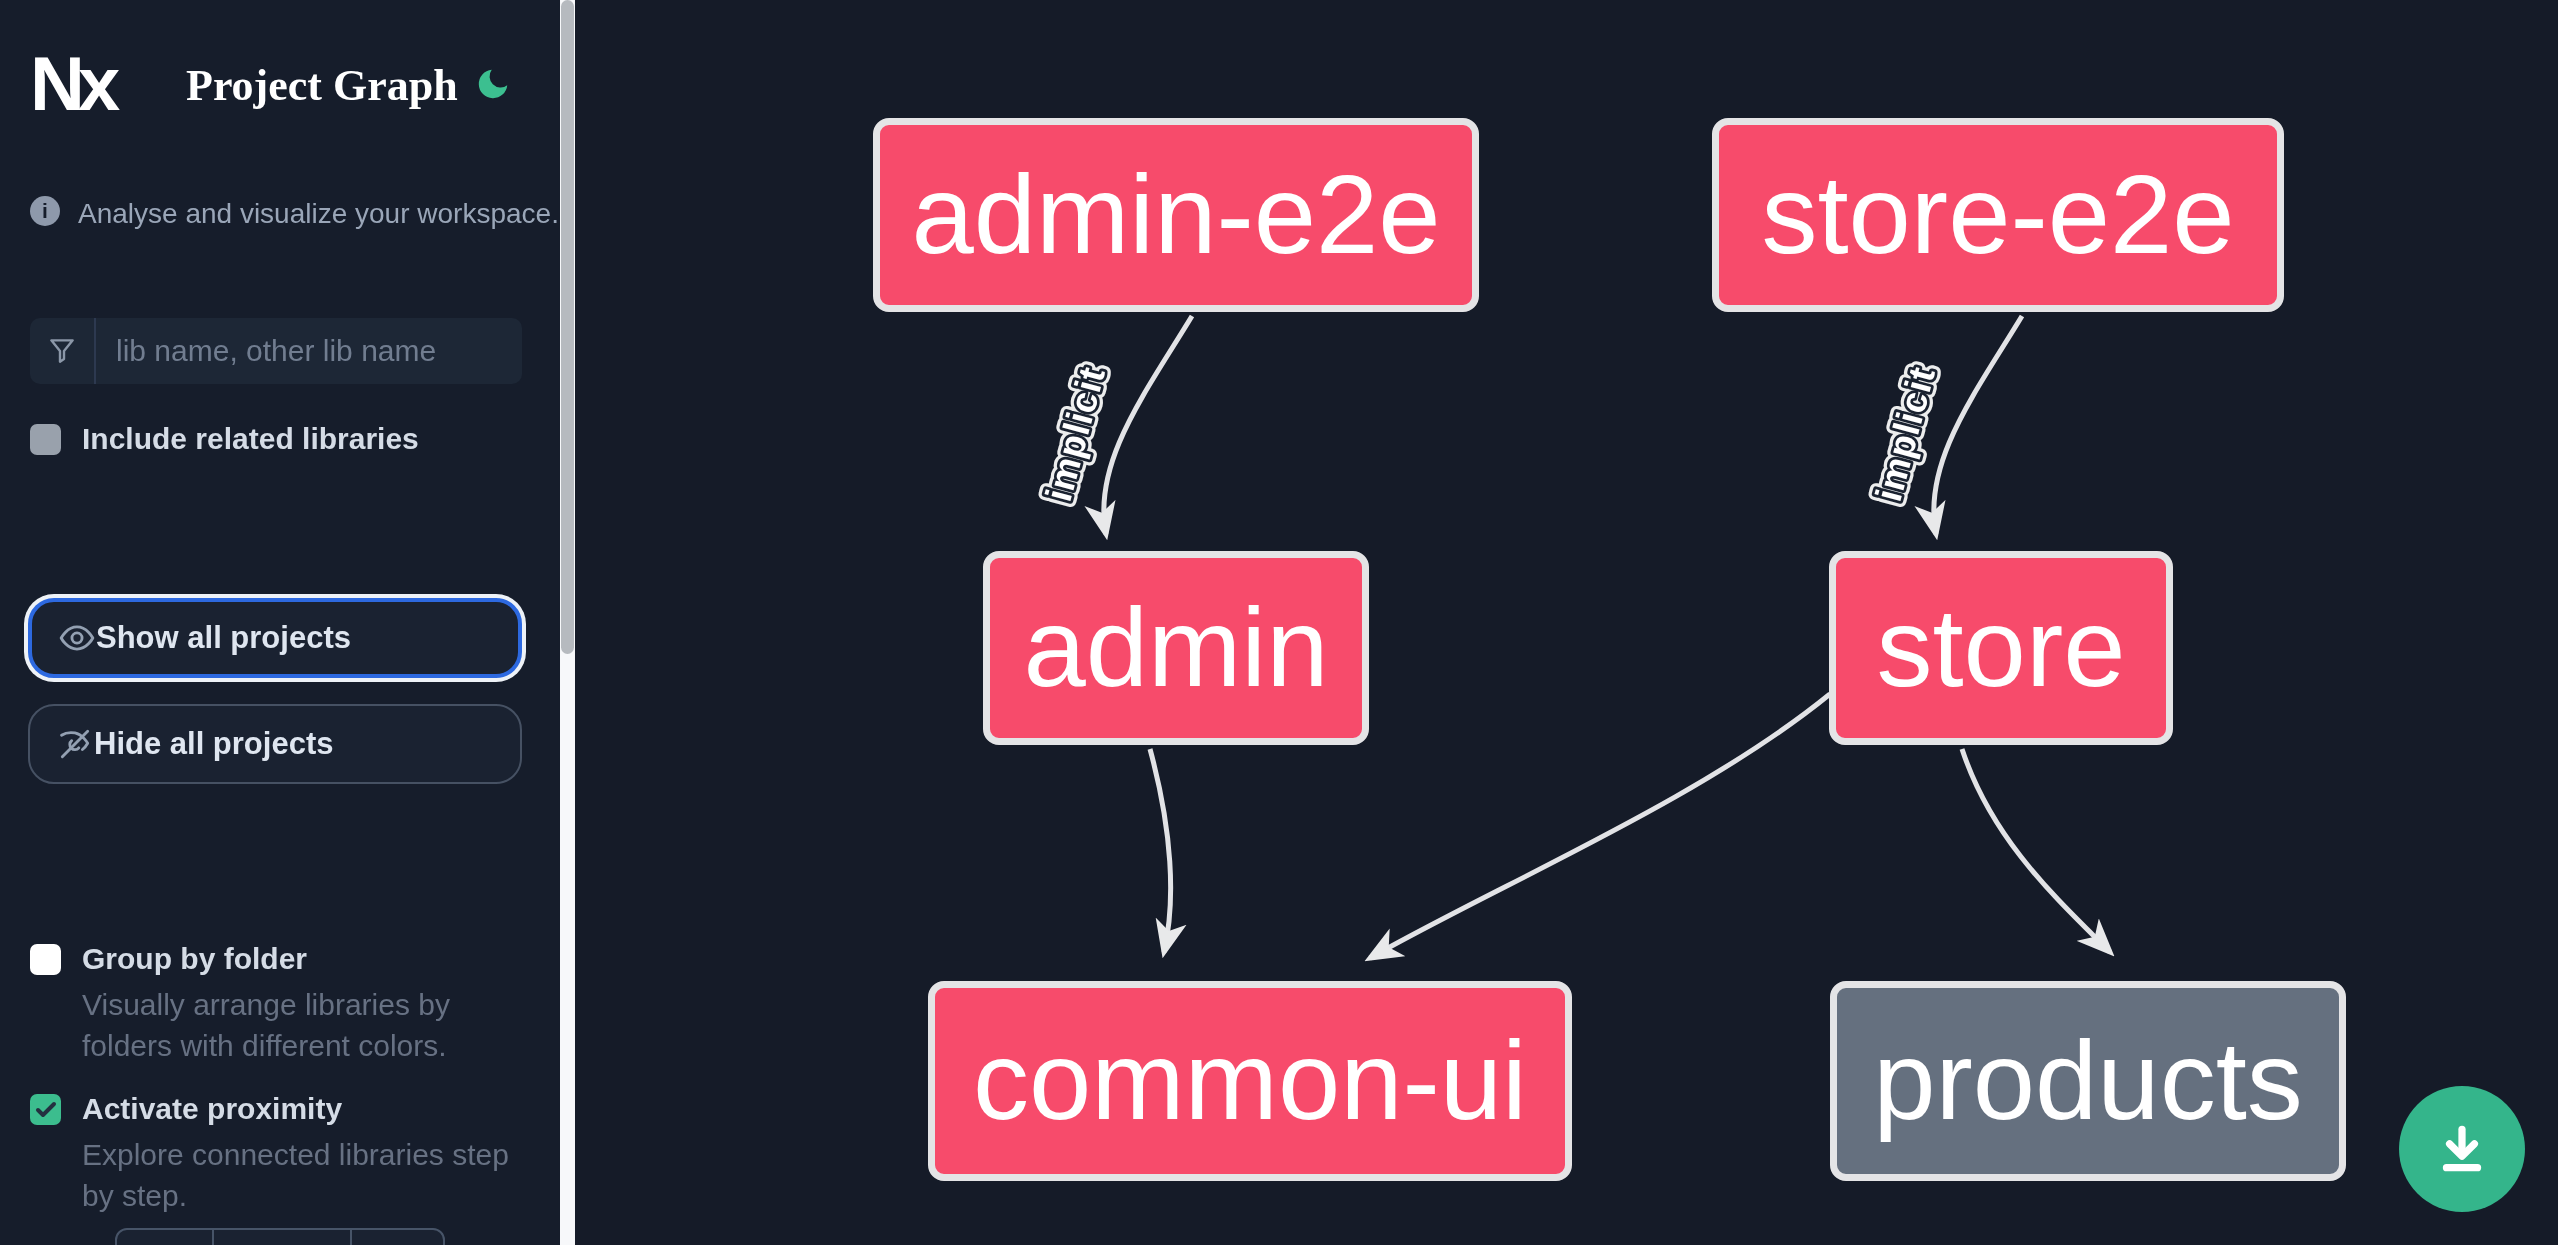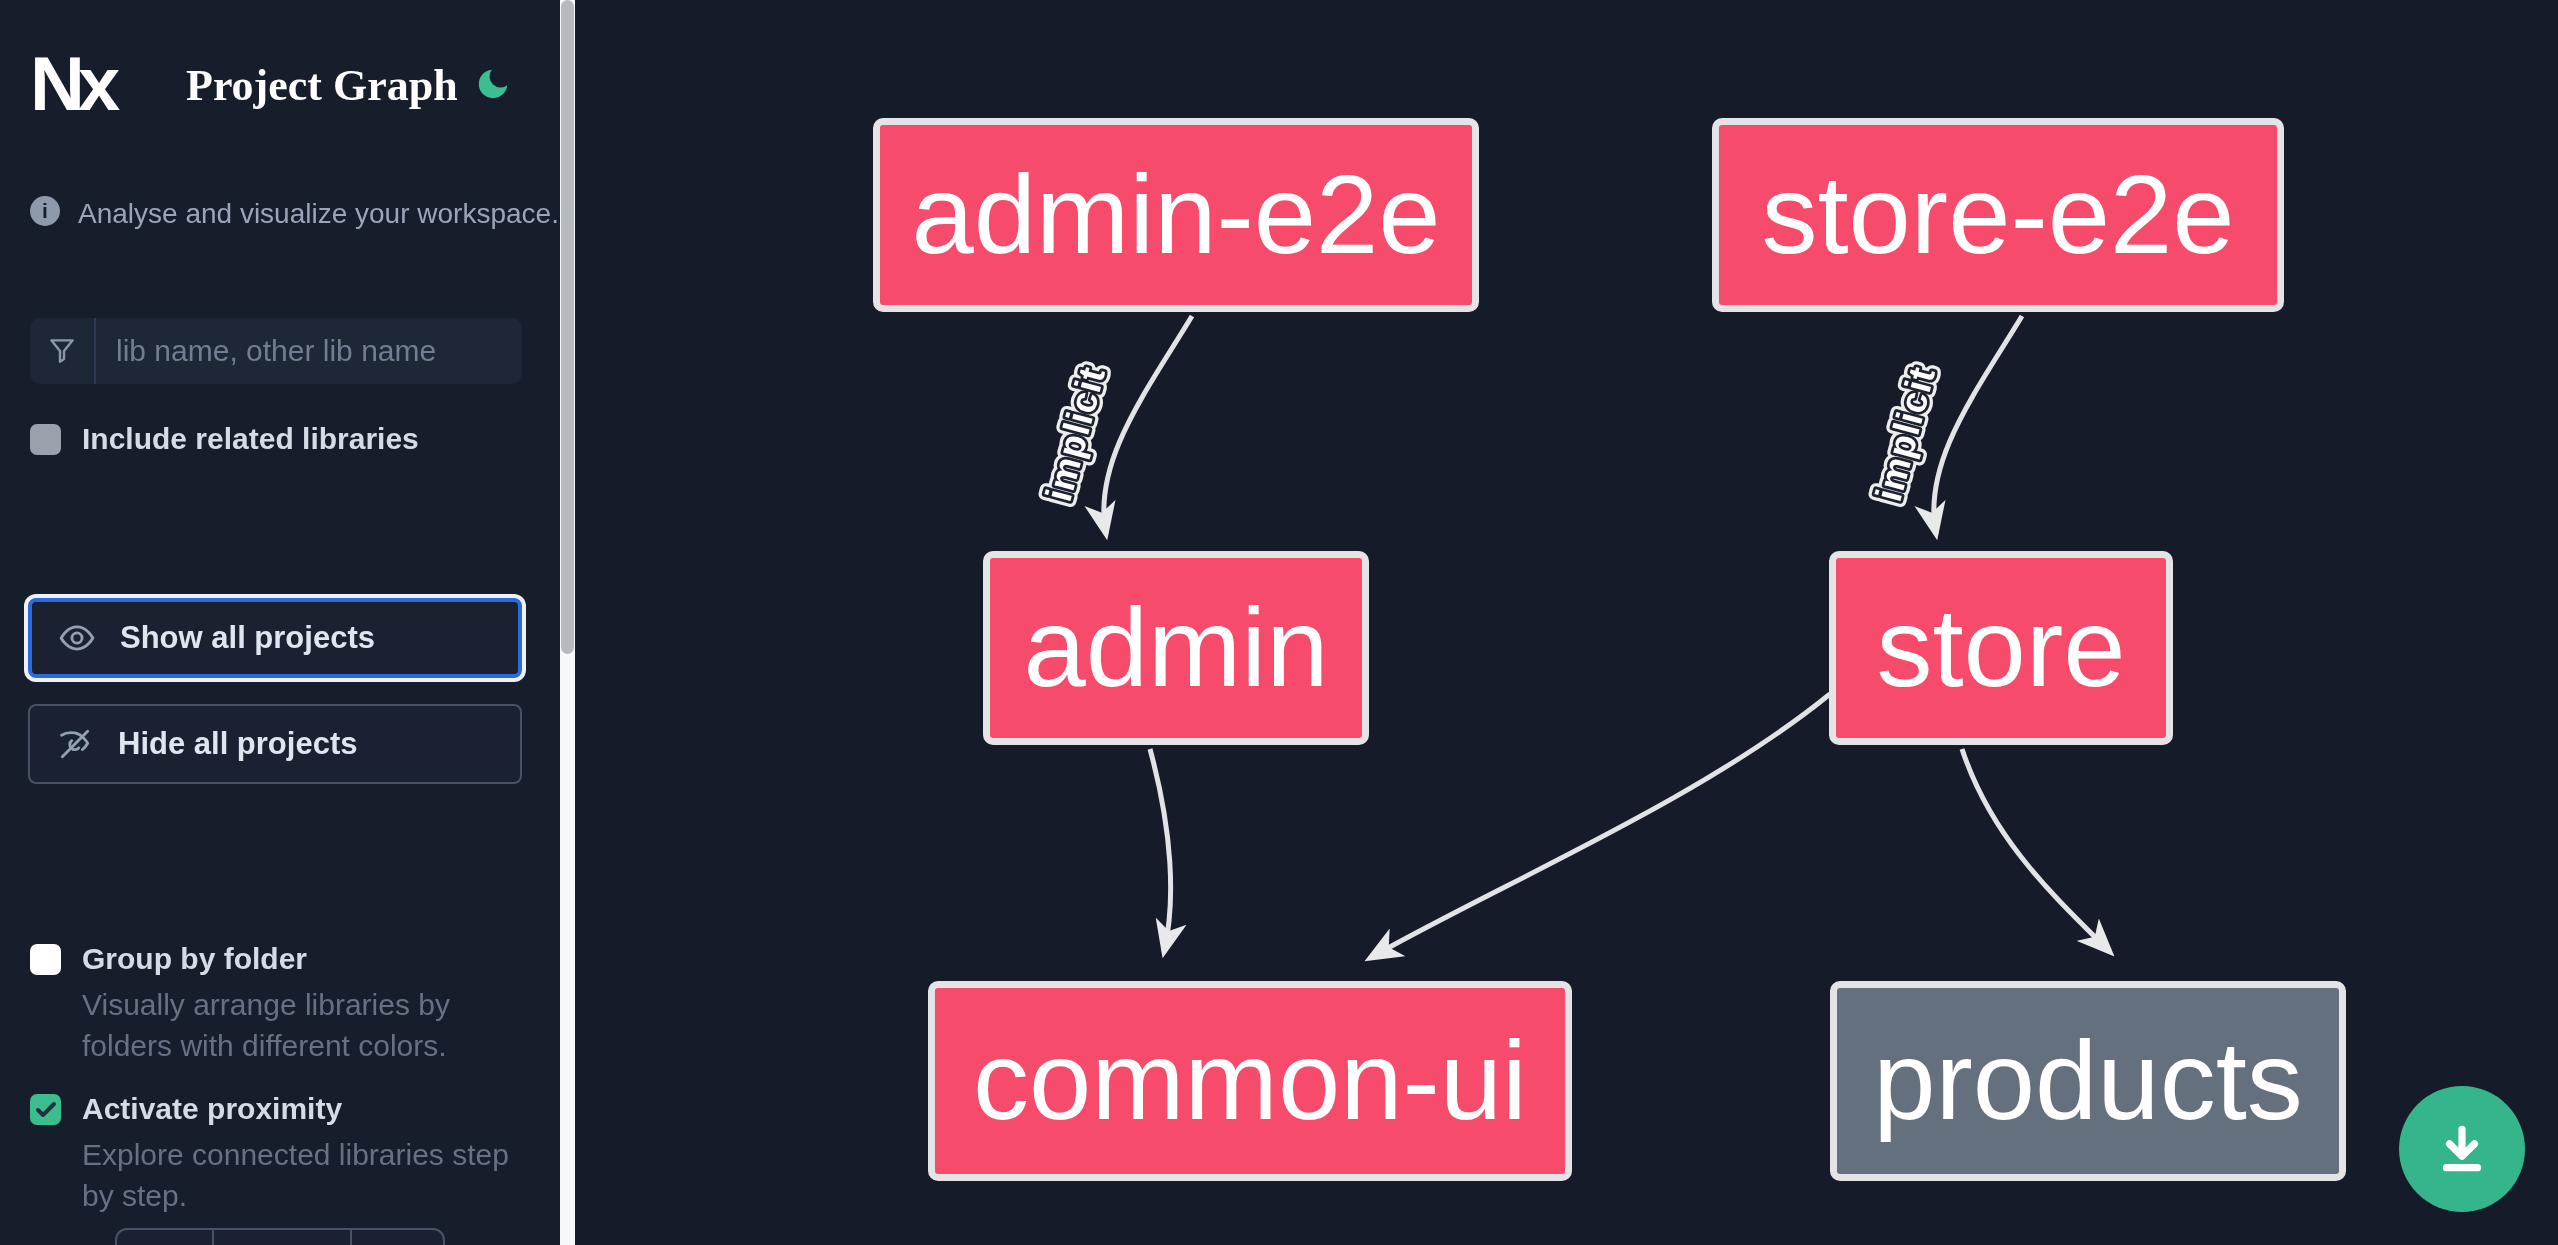--- a/index.html
+++ b/index.html
@@ -10,21 +10,21 @@
   #canvas{position:absolute;inset:0;background:#151b28;}
   #edges{position:absolute;inset:0;z-index:1;}
   .edge{stroke:#e2e3e6;stroke-width:5;fill:none;}
   .edge-label{font-family:"Liberation Sans",sans-serif;font-size:37px;font-weight:600;
               letter-spacing:1px;text-anchor:middle;}
   .edge-label.halo{fill:none;stroke:#eceded;stroke-width:12;stroke-linejoin:round;}
   .edge-label.dark{fill:none;stroke:#1a2230;stroke-width:5.5;stroke-linejoin:round;}
   .edge-label.core{fill:#ffffff;}
 
   .node{position:absolute;z-index:2;display:flex;align-items:center;justify-content:center;
-        box-sizing:border-box;border:7px solid #e4e4e6;border-radius:10px;color:#fff;
+        box-sizing:border-box;border:7px solid #e4e4e6;border-radius:16px;color:#fff;
         font-size:112px;font-weight:400;line-height:1;}
   .node.pink{background:#f74b6b;}
   .node.gray{background:#65707f;}
   #node-admin-e2e{left:873px;top:118px;width:606px;height:194px;}
   #node-store-e2e{left:1712px;top:118px;width:572px;height:194px;}
   #node-admin{left:983px;top:551px;width:386px;height:194px;}
   #node-store{left:1829px;top:551px;width:344px;height:194px;}
   #node-common-ui{left:928px;top:981px;width:644px;height:200px;}
   #node-products{left:1830px;top:981px;width:516px;height:200px;}
 
@@ -63,22 +63,22 @@
   .checkbox.white{background:#ffffff;}
   .checkbox.green{background:#3cbd8e;display:flex;align-items:center;justify-content:center;}
   .toggle-text{margin-left:52px;}
   .toggle-label{color:#d5dce6;font-size:30px;font-weight:700;line-height:38px;}
   .toggle-desc{color:#677183;font-size:30px;line-height:41px;margin-top:6px;}
   #block-include{top:420px;} #block-include .toggle-desc{width:446px;}
   #block-group{top:940px;}   #block-group .toggle-desc{width:432px;}
   #block-prox{top:1090px;}   #block-prox .toggle-desc{width:452px;}
 
   .sb-actions{position:absolute;left:28px;top:598px;width:494px;}
-  .act-btn{box-sizing:border-box;width:494px;height:80px;border-radius:8px;background:#1a2231;
-           display:flex;align-items:center;gap:24px;padding:0 0 0 26px;margin-bottom:26px;
+  .act-btn{box-sizing:border-box;width:494px;height:80px;border-radius:26px;background:#1a2231;
+           display:flex;align-items:center;padding:0 0 0 26px;margin-bottom:26px;
            font-family:"Liberation Sans",sans-serif;font-size:31px;font-weight:700;cursor:pointer;}
   #btn-show-all{border:4px solid #2d69e0;box-shadow:0 0 0 4px #eef2f7;color:#dfe6f0;}
   #btn-show-affected{border:3px solid #cf2336;color:#e93a4d;}
   #btn-hide-all{border:2px solid #465163;color:#dfe6f0;}
   .act-icon{flex:none;display:flex;}
 
   #stepper{position:absolute;left:115px;top:1228px;width:330px;height:52px;box-sizing:border-box;
            border:2px solid #475468;border-radius:12px;display:flex;background:#1a2231;}
   .step-seg{height:100%;}
   .step-seg:nth-child(1){width:95px;border-right:2px solid #475468;}

